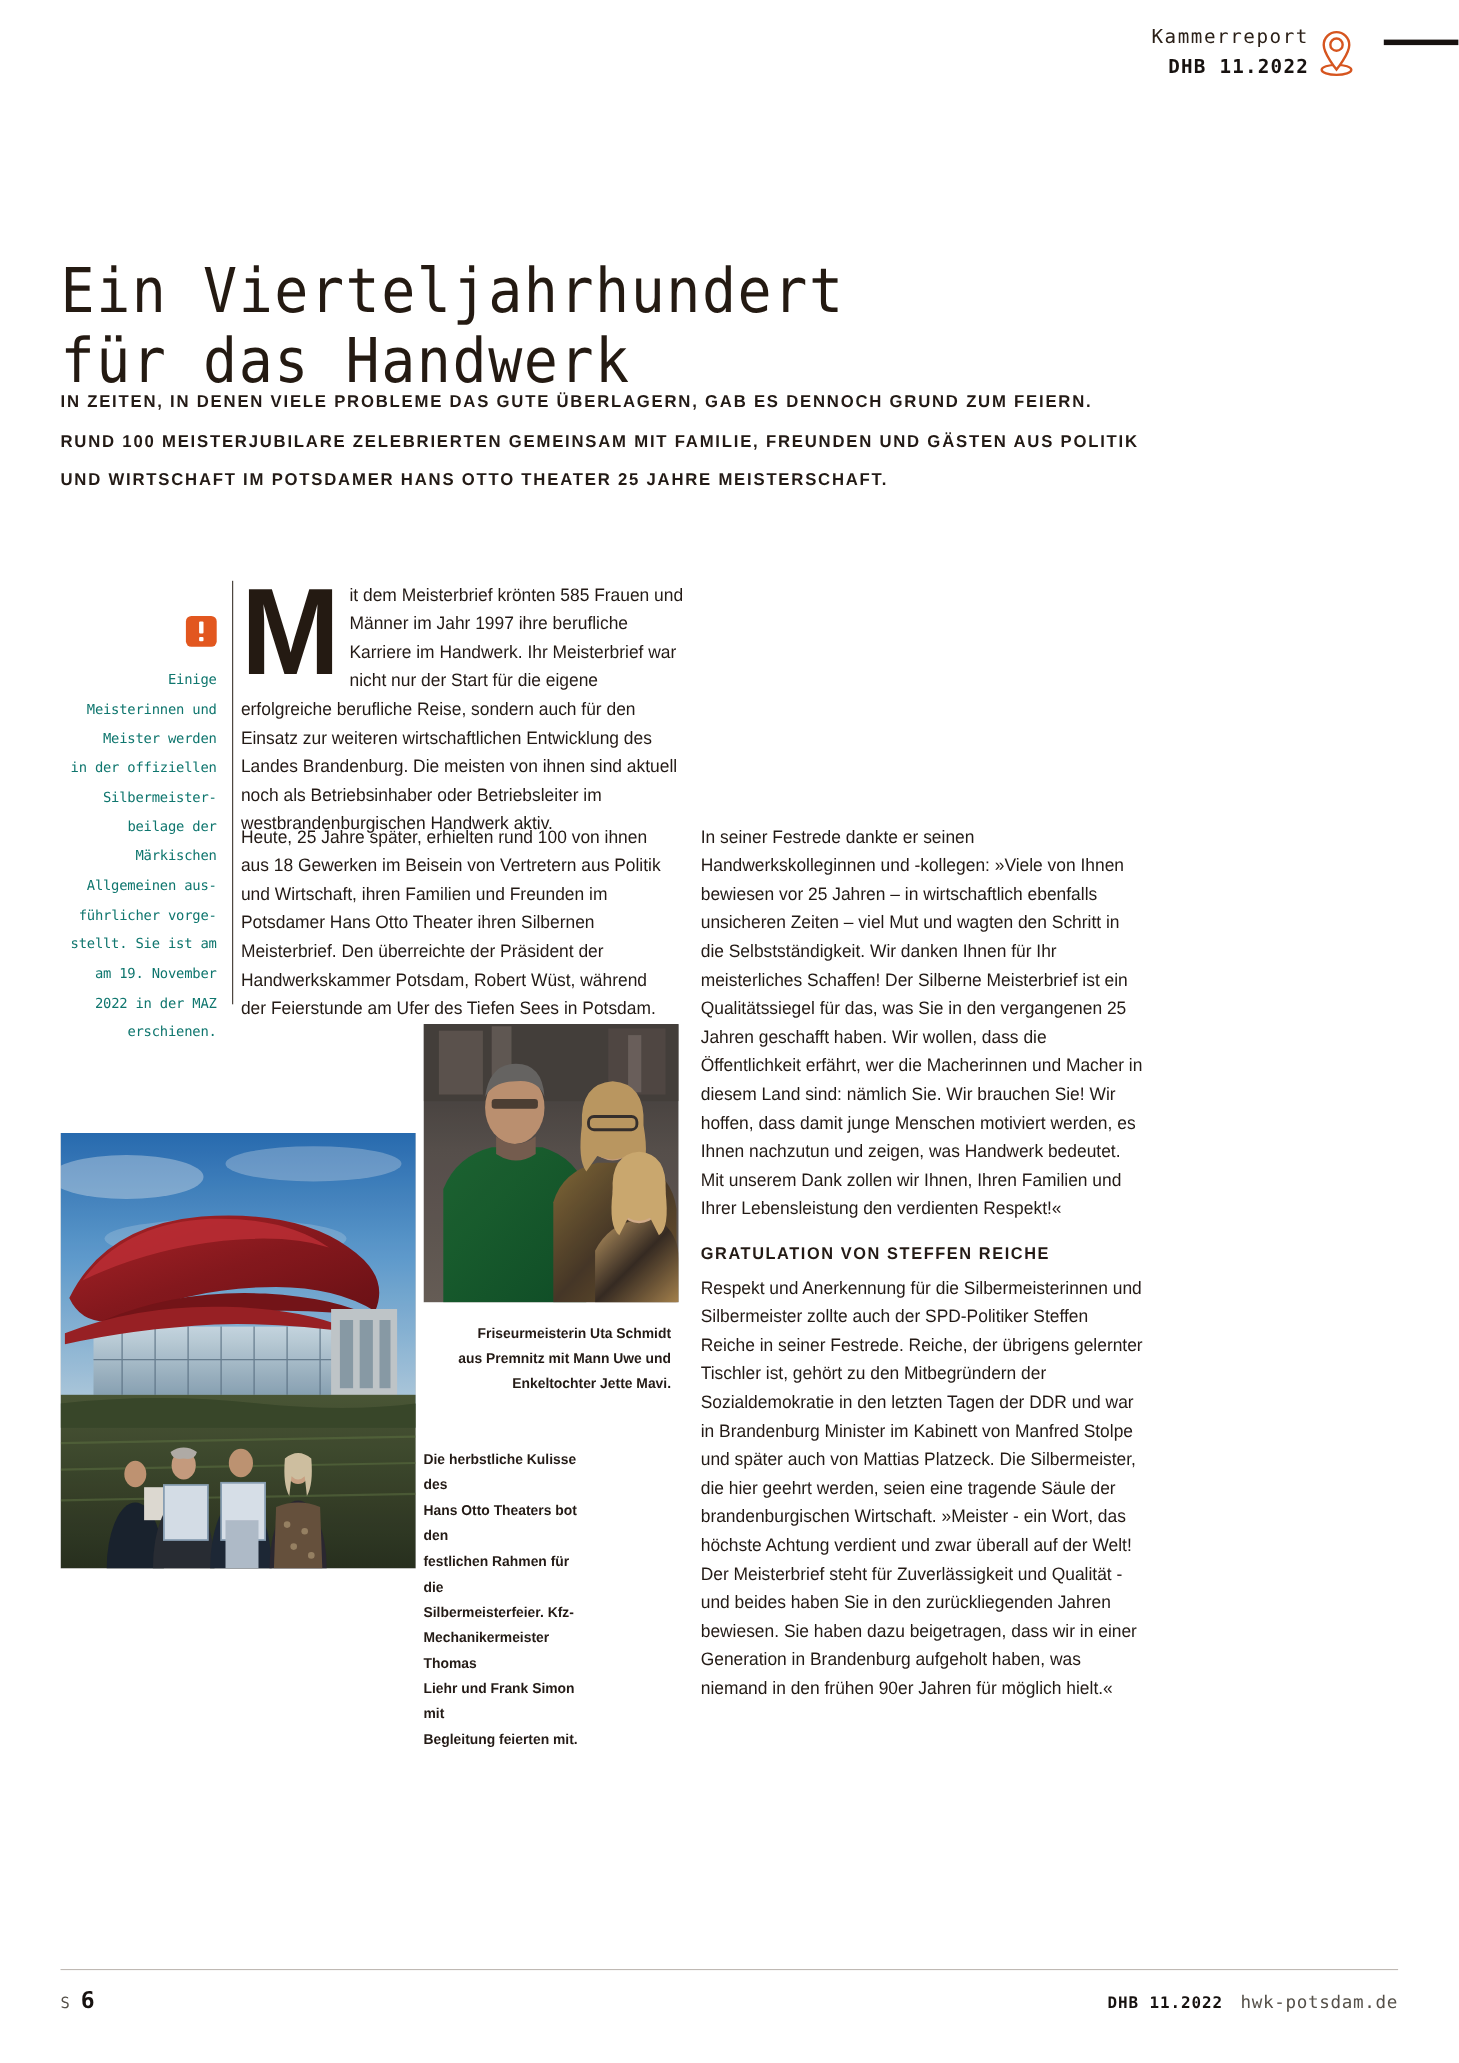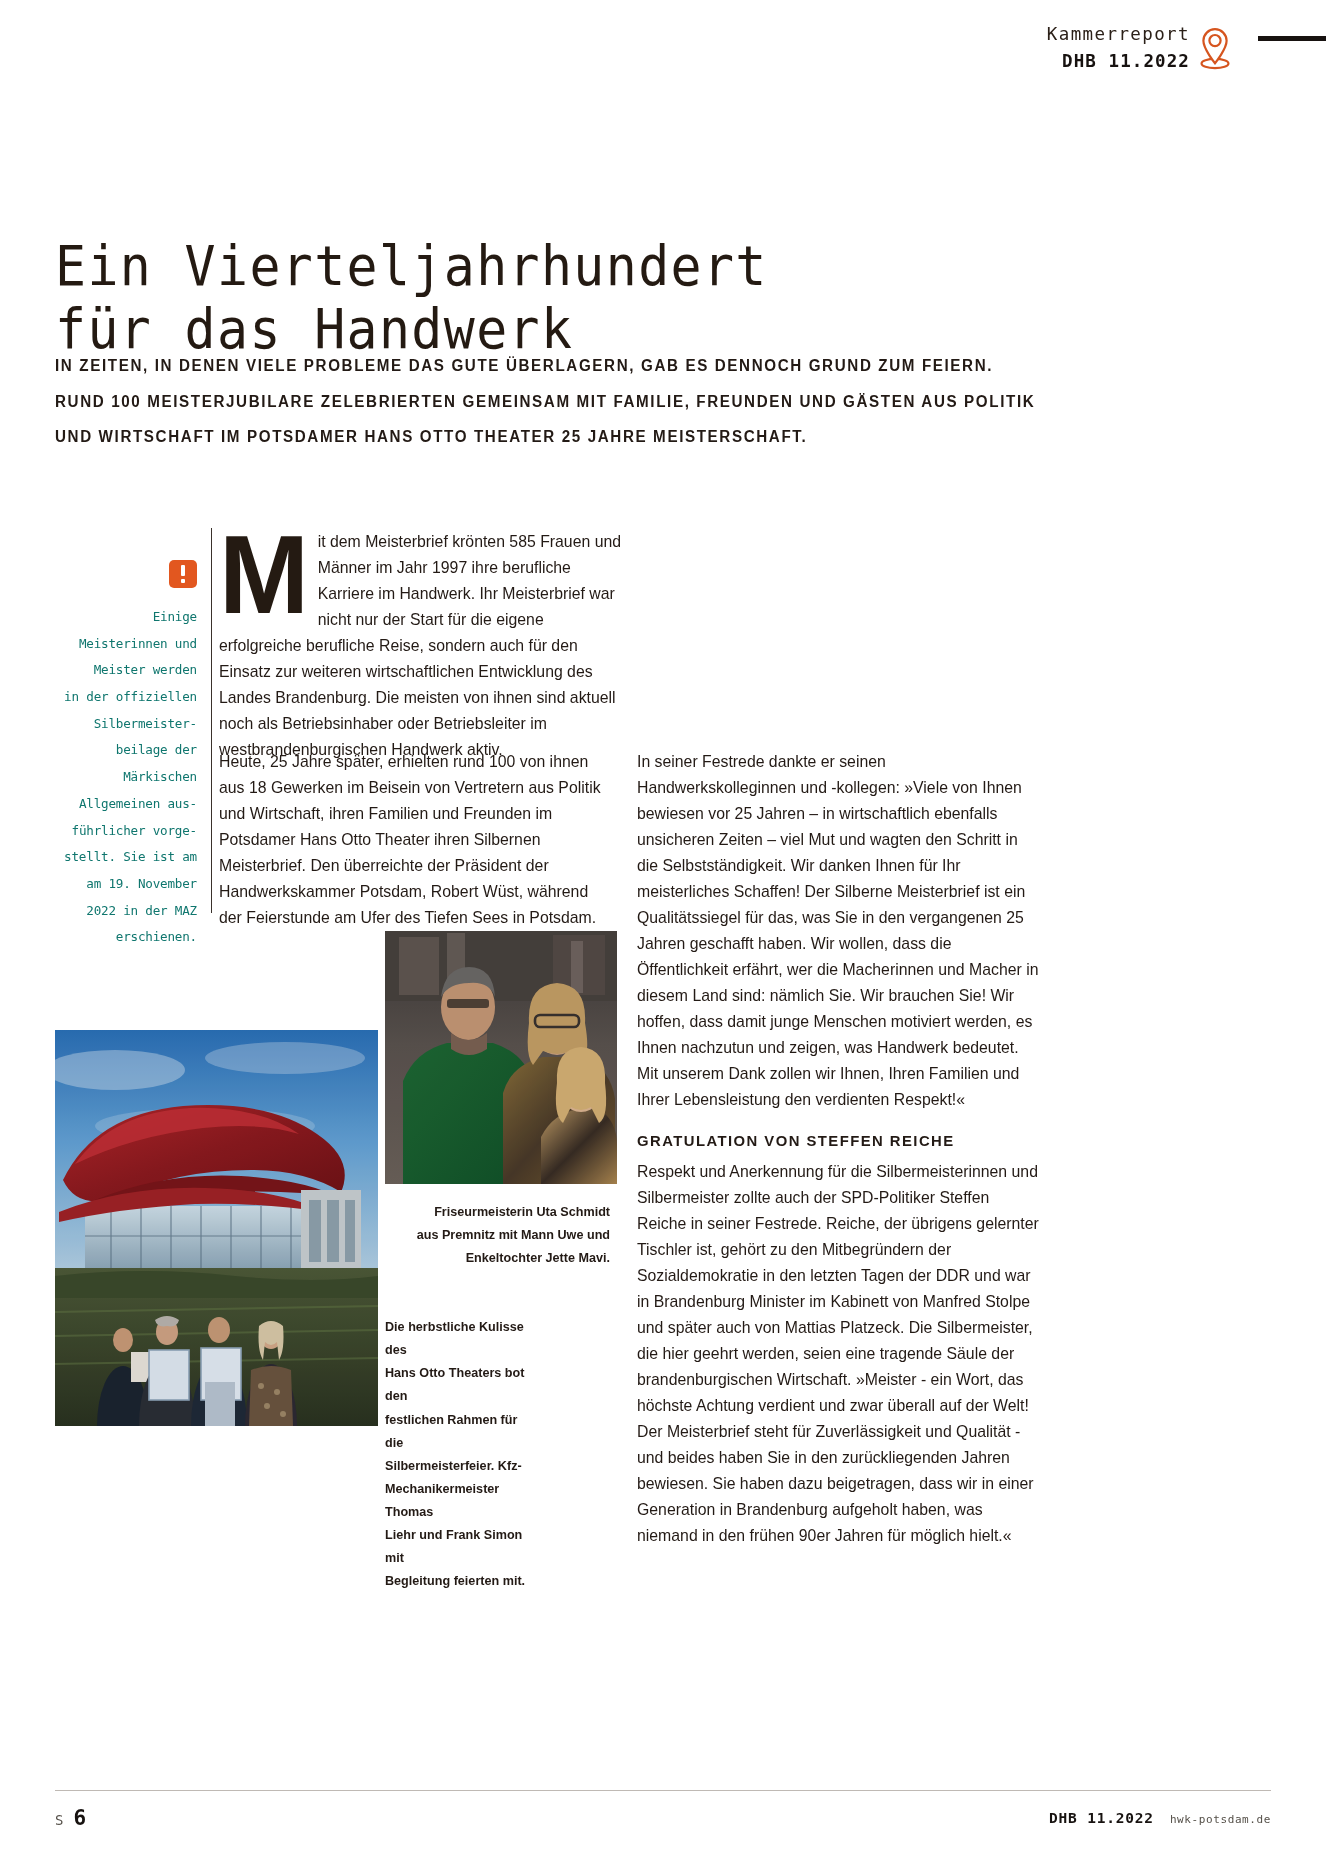--- a/index.html
+++ b/index.html
@@ -159,21 +159,21 @@
     display:flex;align-items:baseline;gap:9px;
   }
   .foot-s{font-size:14px;color:#555049;letter-spacing:1px;}
   .foot-pg{font-size:21px;font-weight:700;color:#171210;}
   .foot-right{
     position:absolute;right:55px;top:1810px;
     font-family:"DejaVu Sans Mono", monospace;
     display:flex;align-items:baseline;gap:16px;
   }
   .foot-dhb{font-size:14.5px;font-weight:700;letter-spacing:0.8px;color:#171210;}
-  .foot-url{font-size:11px;letter-spacing:0.6px;color:#555049;}
+  .foot-url{font-size:16px;letter-spacing:0.6px;color:#555049;}
 </style>
 </head>
 <body>
 
 <div class="page">
 
   <div class="hdr">
     <div class="hdr-txt">
       <span class="hdr-kammer">Kammerreport</span>
       <span class="hdr-dhb">DHB 11.2022</span>

